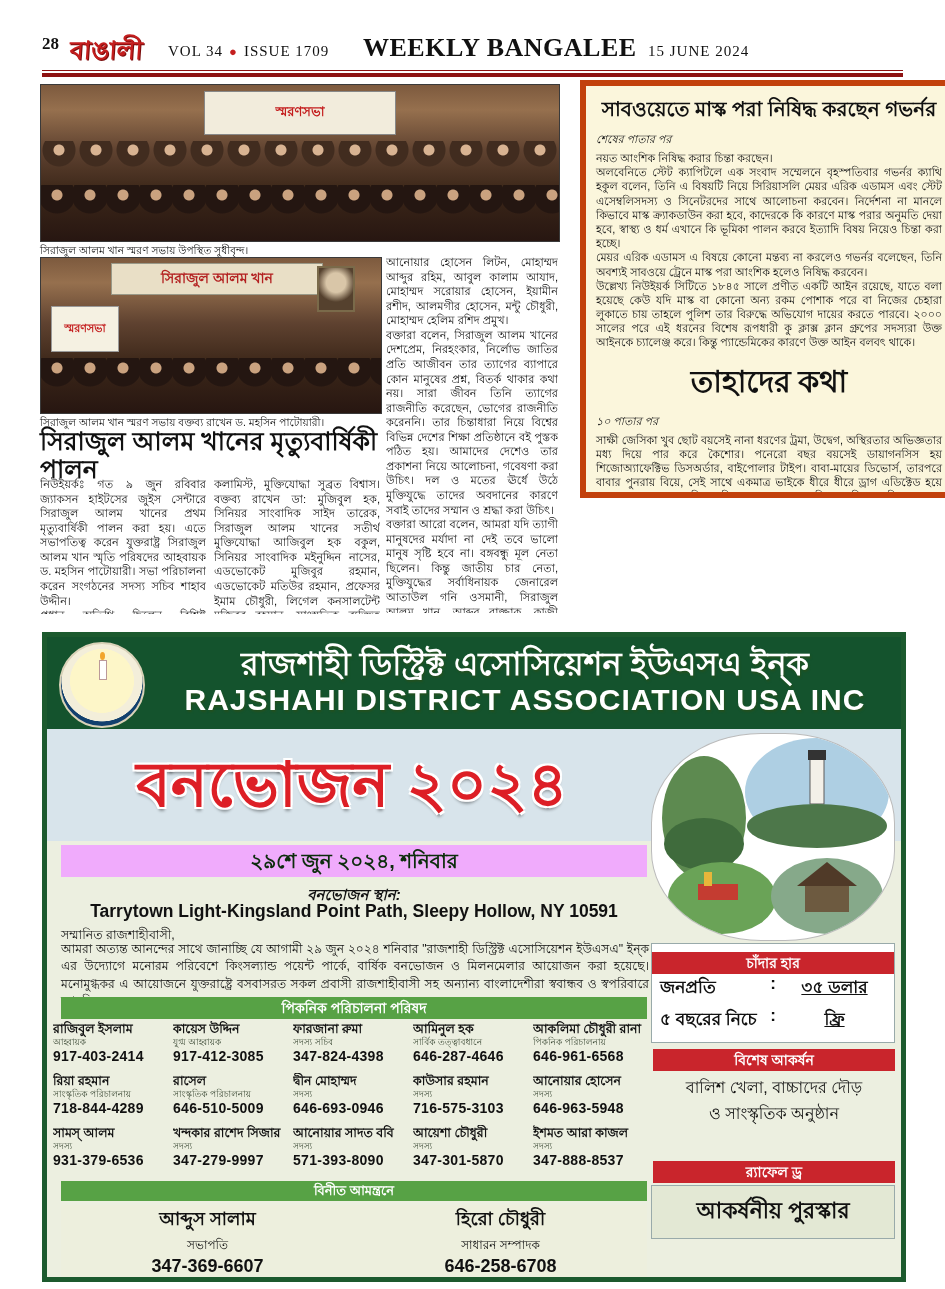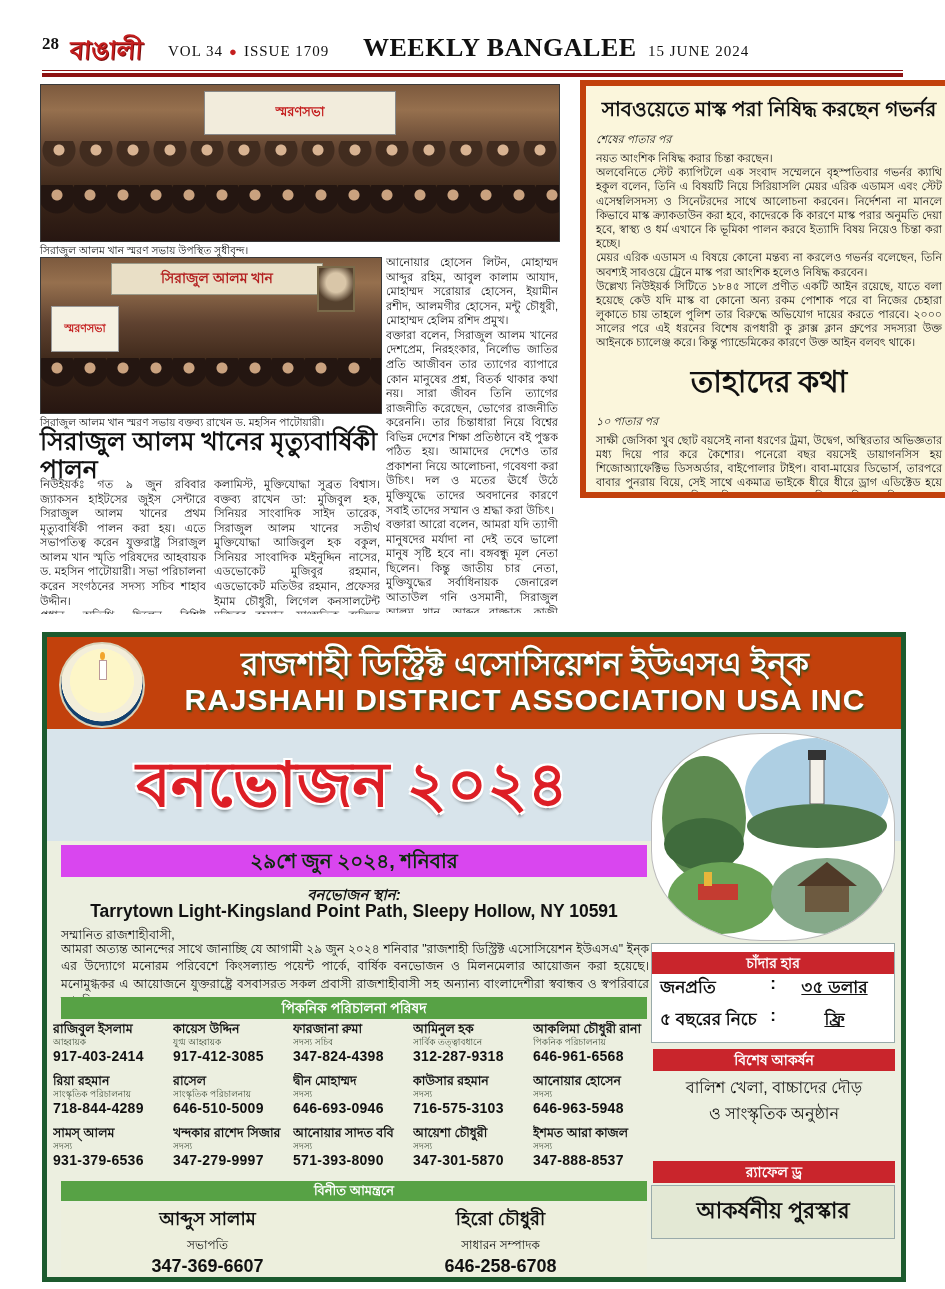--- a/index.html
+++ b/index.html
@@ -47,35 +47,35 @@
   
   .right-box{left:580px;top:80px;width:378px;height:418px;background:#FBF6DC;border:6px solid #c2410c;
              box-sizing:border-box;padding:6px 10px;overflow:hidden;}
   .mask-headline{font-size:20px;font-weight:bold;text-align:center;margin:2px 0 4px;}
   .continued{font-size:11px;font-style:italic;margin:0 0 1px;}
   .box-body{font-size:11px;line-height:1.29;text-align:justify;white-space:pre-line;}
   .tahader-headline{font-size:30px;font-weight:bold;text-align:center;margin:8px 0 4px;font-family:"Liberation Serif","DejaVu Serif",serif;}
 
   
   .ad{left:42px;top:632px;width:864px;height:650px;border:5px solid #1C5A2E;box-sizing:border-box;background:#ECEFE0;overflow:hidden;}
-  .ad-header{position:absolute;left:0;top:0;width:100%;height:92px;background:#c2410c;}
+  .ad-header{position:absolute;left:0;top:0;width:100%;height:92px;background:#14532d;}
   .ad-logo{position:absolute;left:12px;top:5px;width:82px;height:82px;border-radius:50%;
            background:radial-gradient(circle at 50% 45%,#fdf6c8 0 52%,#f3eeda 53% 66%,#12406e 67% 100%);
            border:2px solid #d9d2b8;}
   .ad-logo::before{content:"";position:absolute;left:38px;top:16px;width:6px;height:18px;background:#fff;border:1px solid #b99;}
   .ad-logo::after{content:"";position:absolute;left:39px;top:8px;width:5px;height:8px;border-radius:50%;background:#f2a62c;}
   .ad-title-bn{position:absolute;left:104px;top:2px;width:748px;text-align:center;color:#fff;
                font-size:32px;font-weight:bold;text-shadow:1px 2px 2px #23501f;white-space:nowrap;}
   .ad-title-en{position:absolute;left:104px;top:46px;width:748px;text-align:center;color:#fff;
                font-size:30px;font-weight:bold;letter-spacing:1px;text-shadow:1px 2px 2px #23501f;white-space:nowrap;}
   .event-strip{position:absolute;left:0;top:92px;width:100%;height:112px;background:#D8E4EB;}
   .event-title{position:absolute;left:10px;top:96px;width:590px;text-align:center;color:#DD1F26;
                font-size:62px;font-weight:900;line-height:104px;
                text-shadow:-2px -2px 0 #fff,2px -2px 0 #fff,-2px 2px 0 #fff,2px 2px 0 #fff,0 4px 3px rgba(0,0,0,.35);}
-  .date-bar{position:absolute;left:14px;top:208px;width:586px;height:32px;background:#d946ef;color:#0c2d0c;
+  .date-bar{position:absolute;left:14px;top:208px;width:586px;height:32px;background:#f0abfc;color:#0c2d0c;
             font-size:20px;font-weight:bold;text-align:center;line-height:32px;}
   .venue-label{position:absolute;left:14px;top:246px;width:586px;text-align:center;font-size:15px;font-weight:bold;font-style:italic;}
   .venue{position:absolute;left:14px;top:264px;width:586px;text-align:center;font-size:17.5px;font-weight:bold;}
   .salutation{position:absolute;left:14px;top:289px;width:586px;font-size:12.5px;}
   .ad-paragraph{position:absolute;left:14px;top:304px;width:588px;font-size:12.2px;line-height:1.42;text-align:justify;}
   .green-bar{position:absolute;background:#57A245;color:#fff;font-weight:bold;text-align:center;}
   .committee-bar{left:14px;top:360px;width:586px;height:22px;font-size:14px;line-height:22px;}
   .grid{position:absolute;left:6px;top:384px;width:600px;height:156px;display:grid;
         grid-template-columns:repeat(5,1fr);grid-template-rows:repeat(3,1fr);}
   .cell{padding-top:2px;overflow:hidden;}
@@ -201,21 +201,21 @@
           <div class="m-phone">917-412-3085</div>
         </div>
       <div class="cell">
           <div class="m-name">ফারজানা রুমা</div>
           <div class="m-role">সদস্য সচিব</div>
           <div class="m-phone">347-824-4398</div>
         </div>
       <div class="cell">
           <div class="m-name">আমিনুল হক</div>
           <div class="m-role">সার্বিক তত্ত্বাবধানে</div>
-          <div class="m-phone">312-287-9318</div>
+          <div class="m-phone">646-287-4646</div>
         </div>
       <div class="cell">
           <div class="m-name">আকলিমা চৌধুরী রানা</div>
           <div class="m-role">পিকনিক পরিচালনায়</div>
           <div class="m-phone">646-961-6568</div>
         </div>
       <div class="cell">
           <div class="m-name">রিয়া রহমান</div>
           <div class="m-role">সাংস্কৃতিক পরিচালনায়</div>
           <div class="m-phone">718-844-4289</div>

